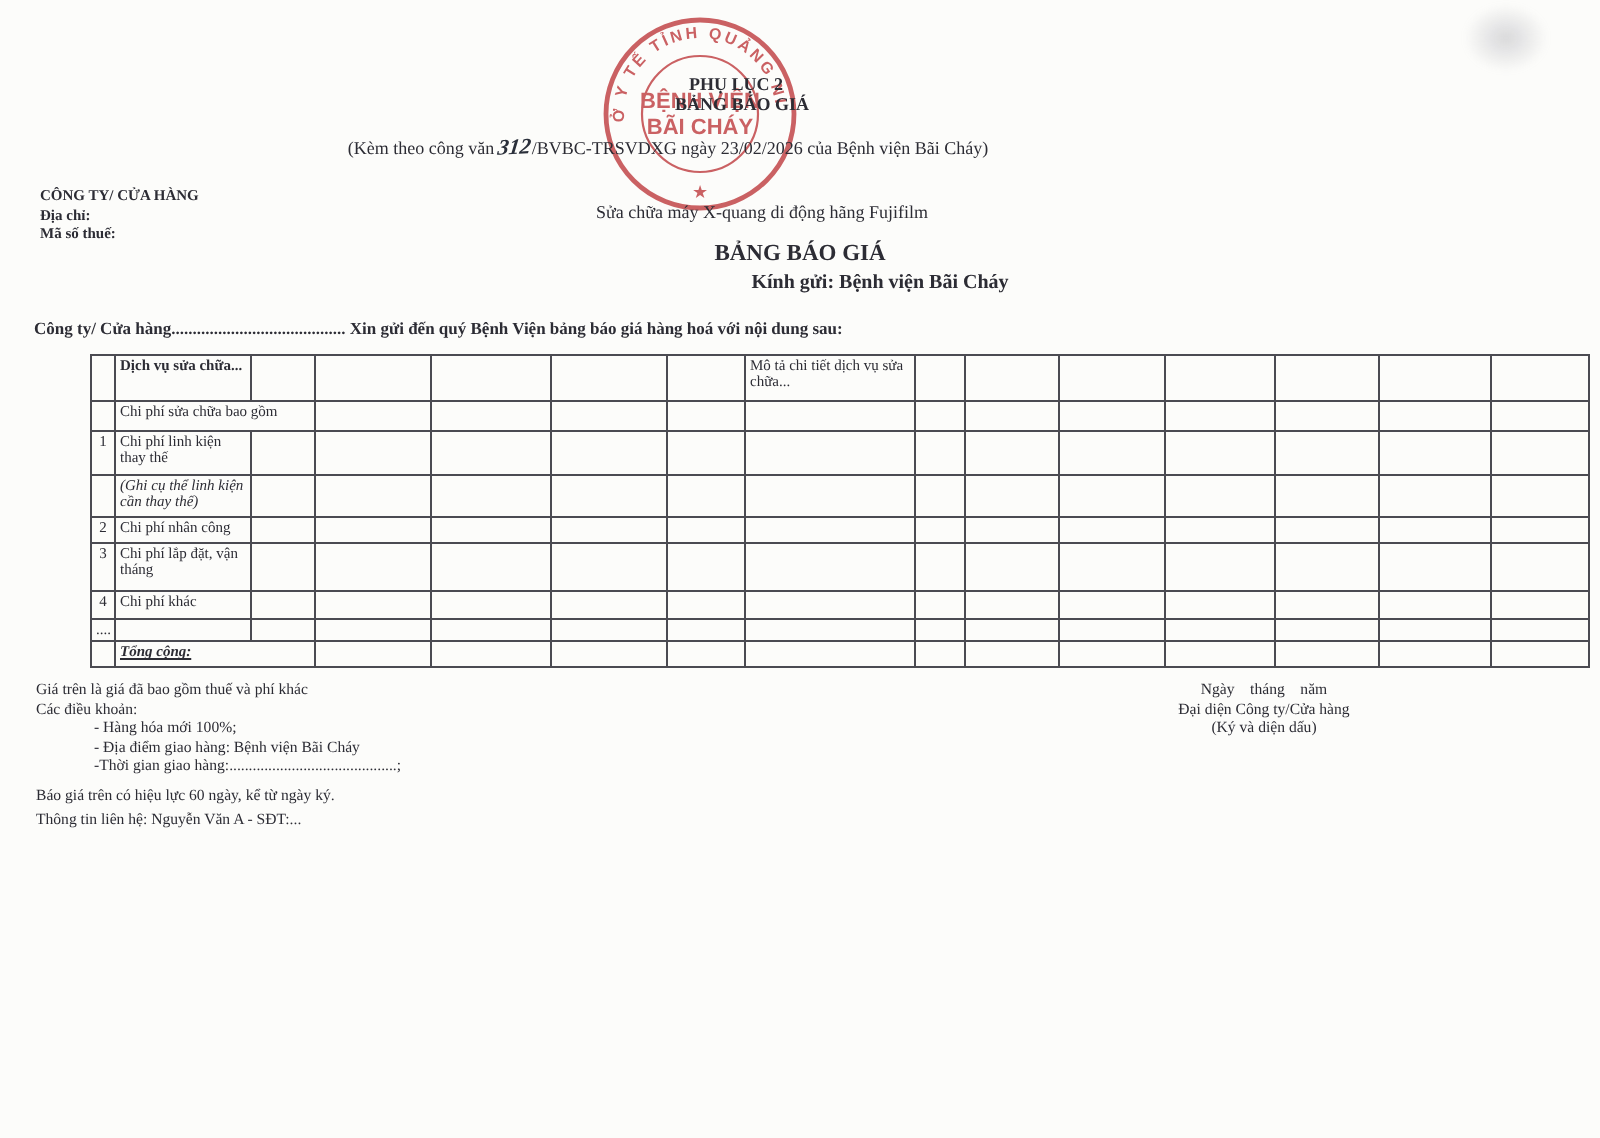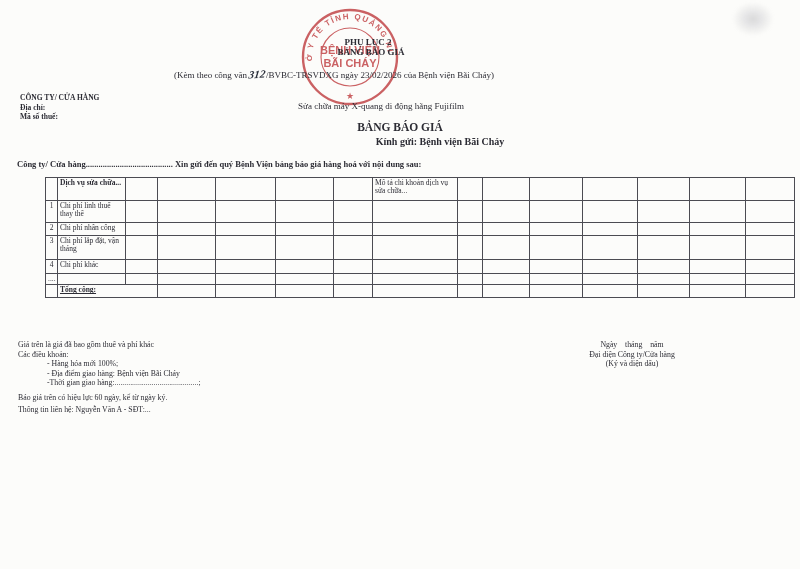--- a/index.html
+++ b/index.html
@@ -38,21 +38,21 @@
     border-collapse:collapse;table-layout:fixed;width:749px;
     border:1.5px solid #3d3d44;
   }
   table.quote td{
     border:1px solid #4b4b52;font-size:7.5px;line-height:1.12;
     padding:1px 2px;vertical-align:top;overflow:hidden;
   }
   table.quote td.num{text-align:center;}
   td.svc{font-weight:bold;font-size:7.5px;}
   td.desc{font-size:7px;}
-  td.total{font-weight:bold;text-decoration:underline;}
+  td.total{font-weight:bold;text-decoration:underline;font-style:italic;}
   tr.h23{height:23px}tr.h15{height:15px}tr.h22{height:22px}tr.h21{height:21px}
   tr.h13{height:13px}tr.h24{height:24px}tr.h14{height:14px}tr.h11{height:11px}
 
   
   .terms div{font-size:7.8px;line-height:9.6px;white-space:nowrap;}
   .terms .ind{padding-left:29px;}
   .terms2 div{font-size:7.8px;line-height:11.5px;white-space:nowrap;}
   .sig{width:160px;text-align:center;}
   .sig div{font-size:7.8px;line-height:9.6px;}
 
@@ -117,32 +117,65 @@
   </colgroup>
   <tbody>
       <tr class="h23">
     <td class="num"></td>
     <td class="svc">Dịch vụ sửa chữa...</td>
     <td></td>
     <td></td>
     <td></td>
     <td></td>
     <td></td>
-    <td class="desc">Mô tả chi khoản dịch vụ sửa chữa...</td>
+    <td class="desc">Mô tả chi tiết dịch vụ sửa chữa...</td>
     <td colspan="0"></td>
     <td></td>
     <td></td>
     <td></td>
     <td></td>
     <td></td>
     <td></td>
   </tr>
+  <tr class="h15">
+    <td class="num"></td>
+    <td colspan="2">Chi phí sửa chữa bao gồm</td>
+  <td></td>
+        <td></td>
+        <td></td>
+        <td></td>
+        <td></td>
+        <td></td>
+        <td></td>
+        <td></td>
+        <td></td>
+        <td></td>
+        <td></td>
+        <td></td>
+      </tr>
   <tr class="h22">
     <td class="num">1</td>
-    <td>Chi phí linh thuế thay thế</td>
+    <td>Chi phí linh kiện thay thế</td>
+  <td></td>
+        <td></td>
+        <td></td>
+        <td></td>
+        <td></td>
+        <td></td>
+        <td></td>
+        <td></td>
+        <td></td>
+        <td></td>
+        <td></td>
+        <td></td>
+        <td></td>
+      </tr>
+  <tr class="h21">
+    <td class="num"></td>
+    <td class="it">(Ghi cụ thể linh kiện cần thay thế)</td>
   <td></td>
         <td></td>
         <td></td>
         <td></td>
         <td></td>
         <td></td>
         <td></td>
         <td></td>
         <td></td>
         <td></td>

